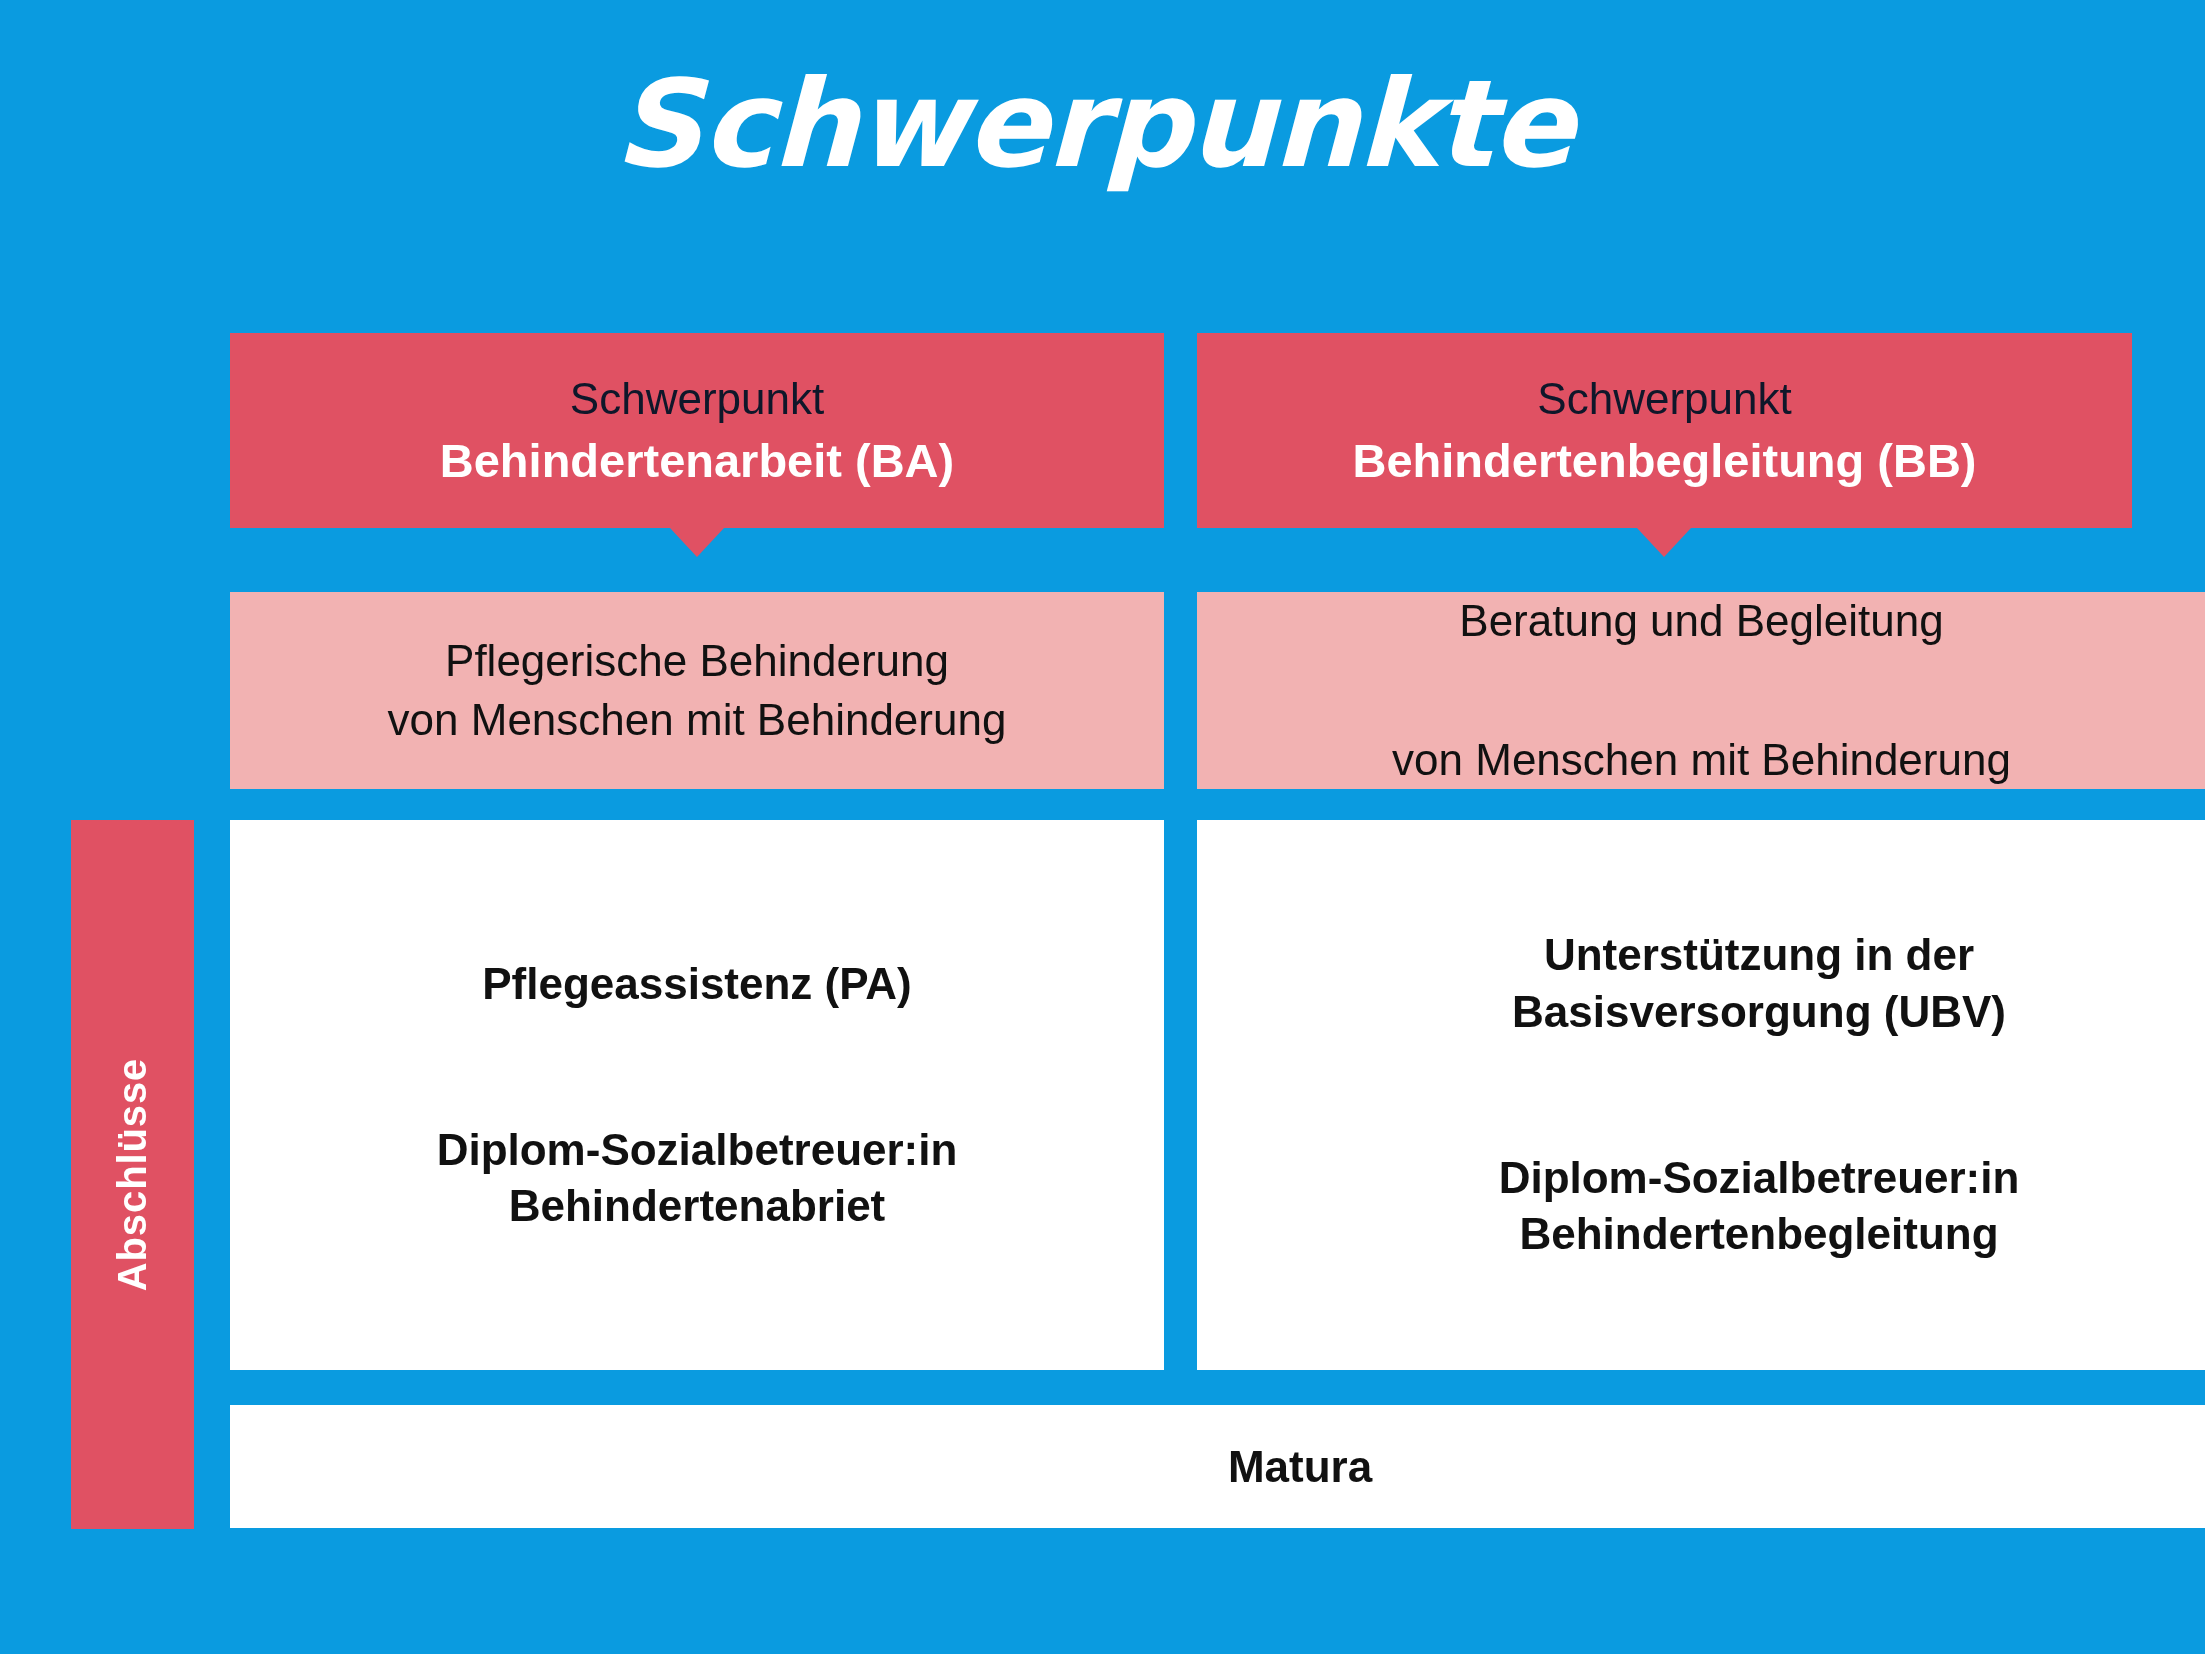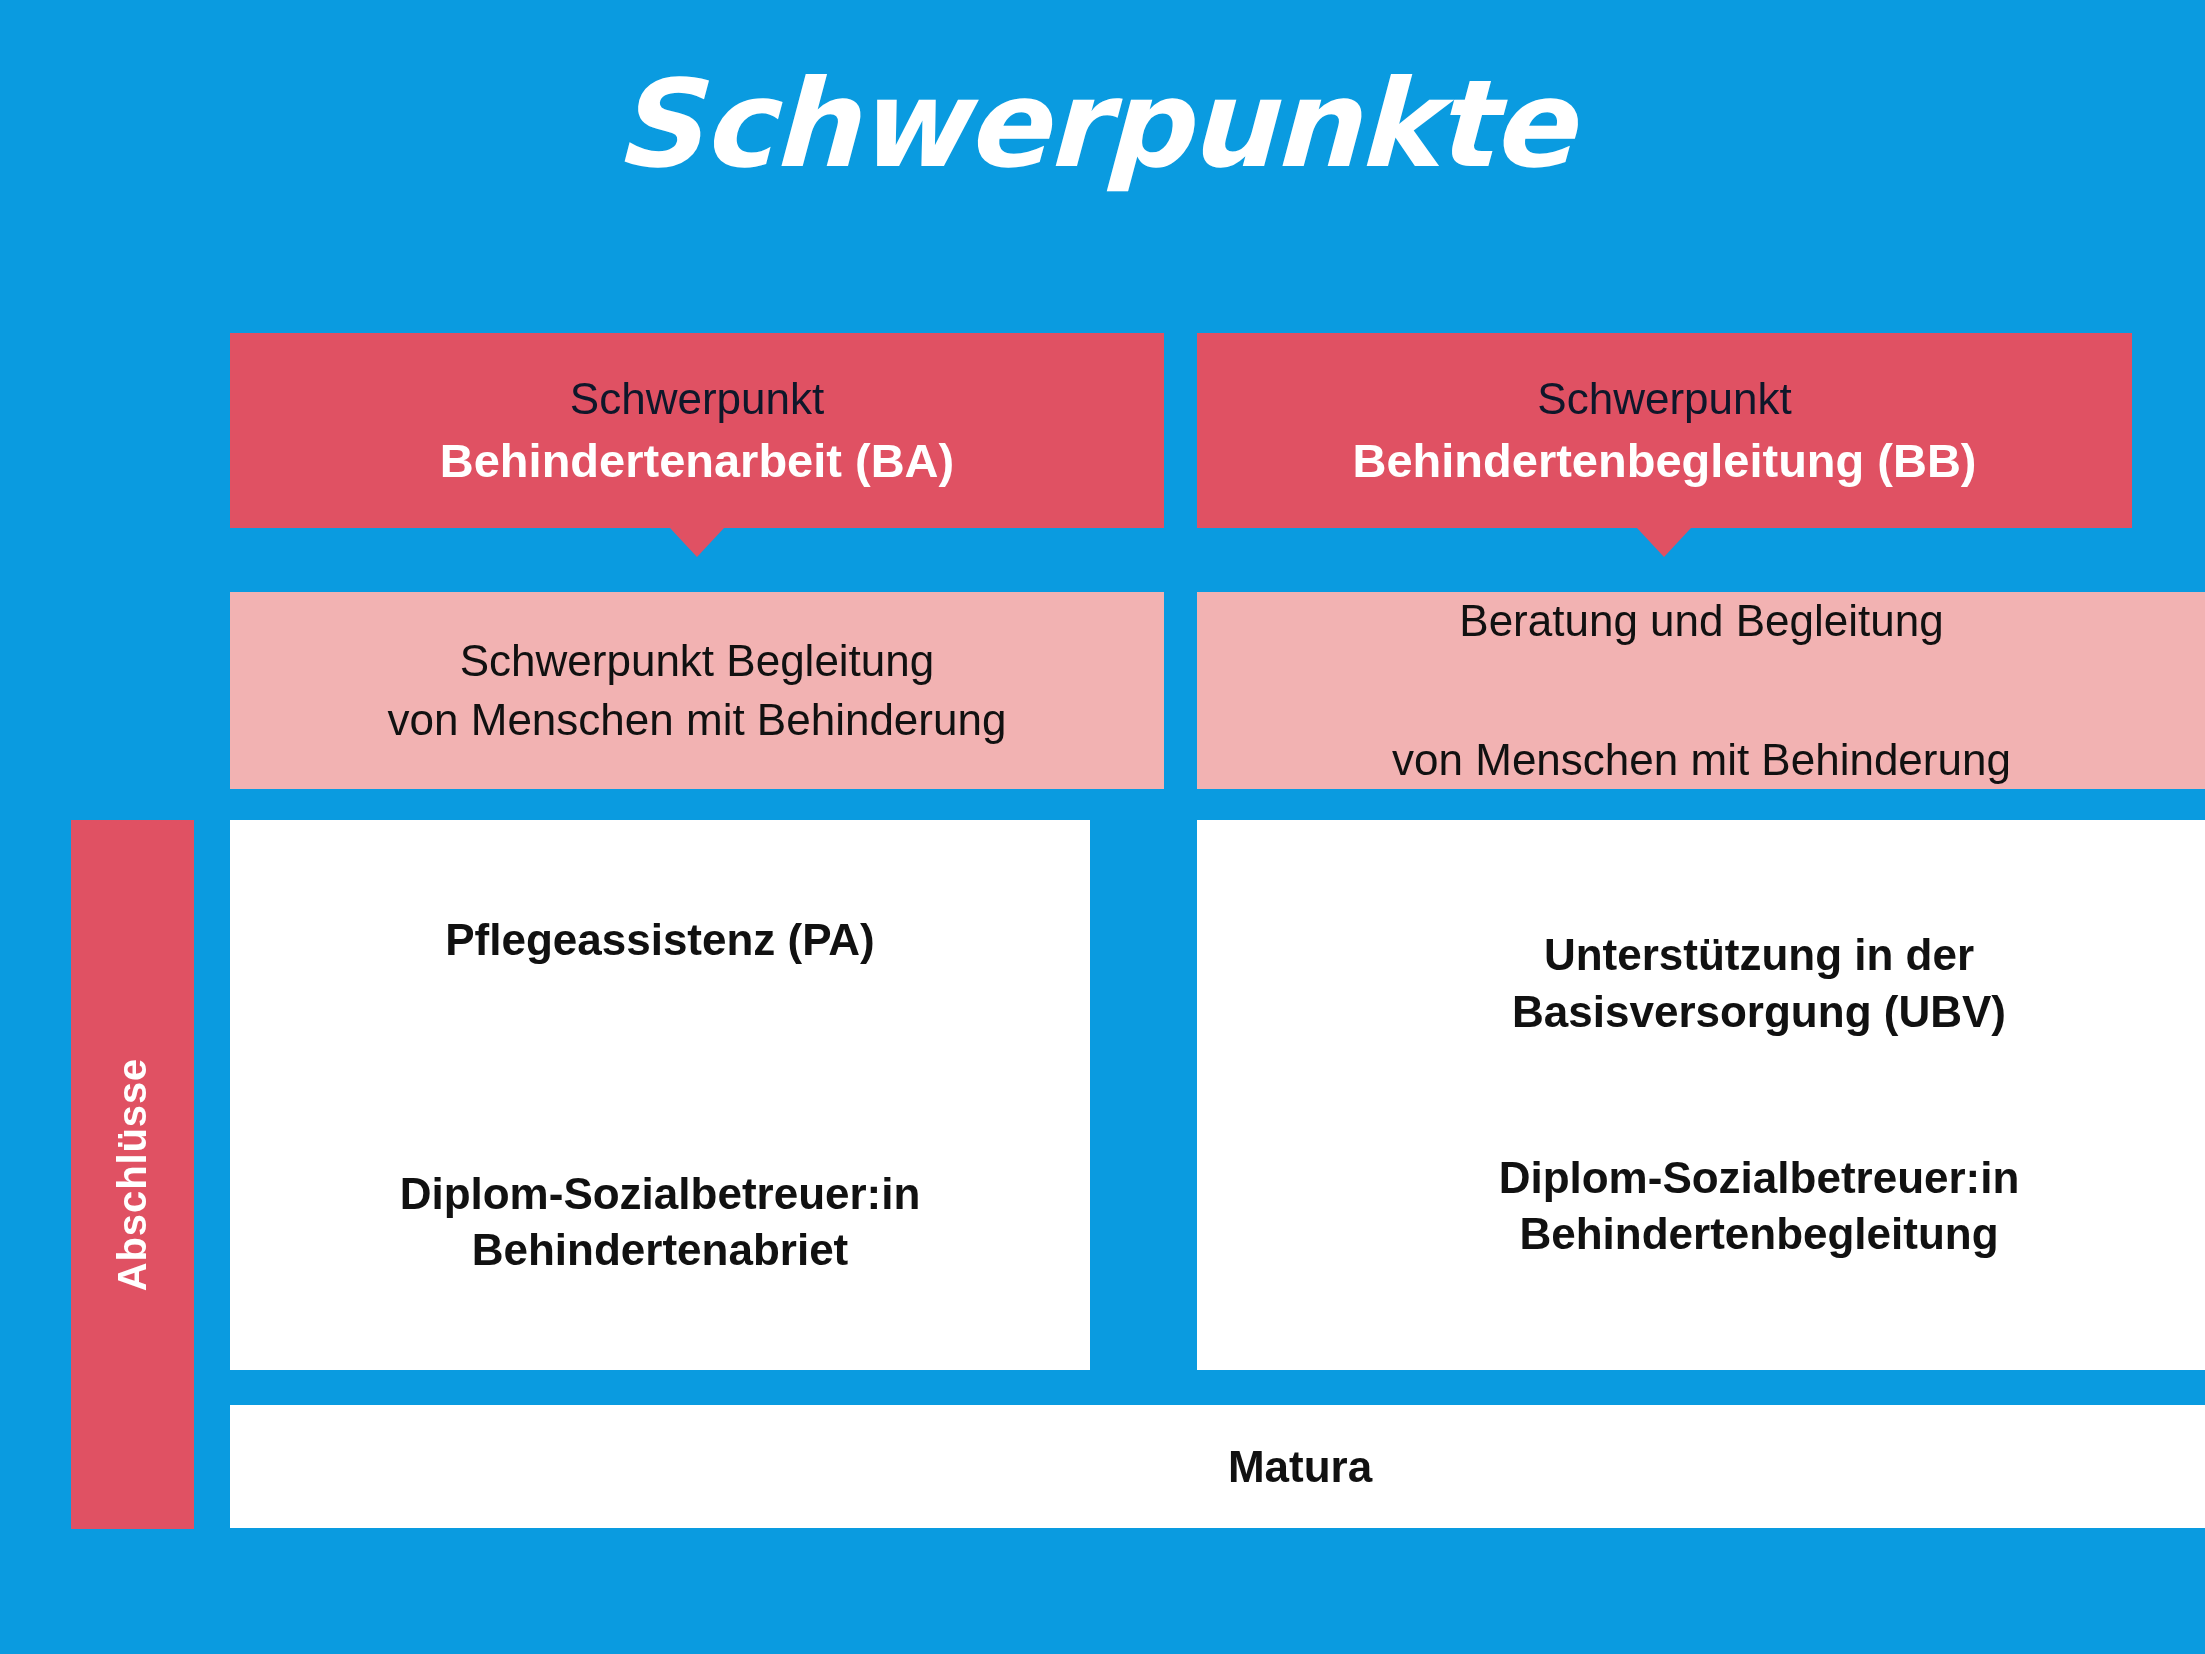--- a/index.html
+++ b/index.html
@@ -138,21 +138,21 @@
     top: 820px;
     height: 550px;
     background: #FFFFFF;
     display: flex;
     flex-direction: column;
     align-items: center;
     justify-content: center;
     box-sizing: border-box;
     padding: 0 26.5px;
   }
-  .card-left  { left: 230px;  width: 860px; gap: 44px; }
+  .card-left  { left: 230px;  width: 934px; }
   .card-right { left: 1197px; width: 1124px; }
 
   .card-block {
     text-align: center;
     color: #111111;
     font-size: 44px;
     font-weight: 700;
     line-height: 1.28;
   }
   .card-gap { height: 110px; }
@@ -182,21 +182,21 @@
 
   <div class="title">Schwerpunkte</div>
 
   <div class="hdr hdr-left">
     <div class="hdr-line1">Schwerpunkt</div>
     <div class="hdr-line2">Behindertenarbeit (BA)</div>
   </div>
   <div class="hdr-arrow arrow-left"></div>
 
   <div class="sub sub-left">
-    <div class="sub-line">Schwerpunkt Begleitung</div>
+    <div class="sub-line">Pflegerische Behinderung</div>
     <div class="sub-line">von Menschen mit Behinderung</div>
   </div>
 
   <div class="card card-left">
     <div class="card-block">
       <div>Pflegeassistenz (PA)</div>
       <div></div>
     </div>
     <div class="card-gap"></div>
     <div class="card-block">

